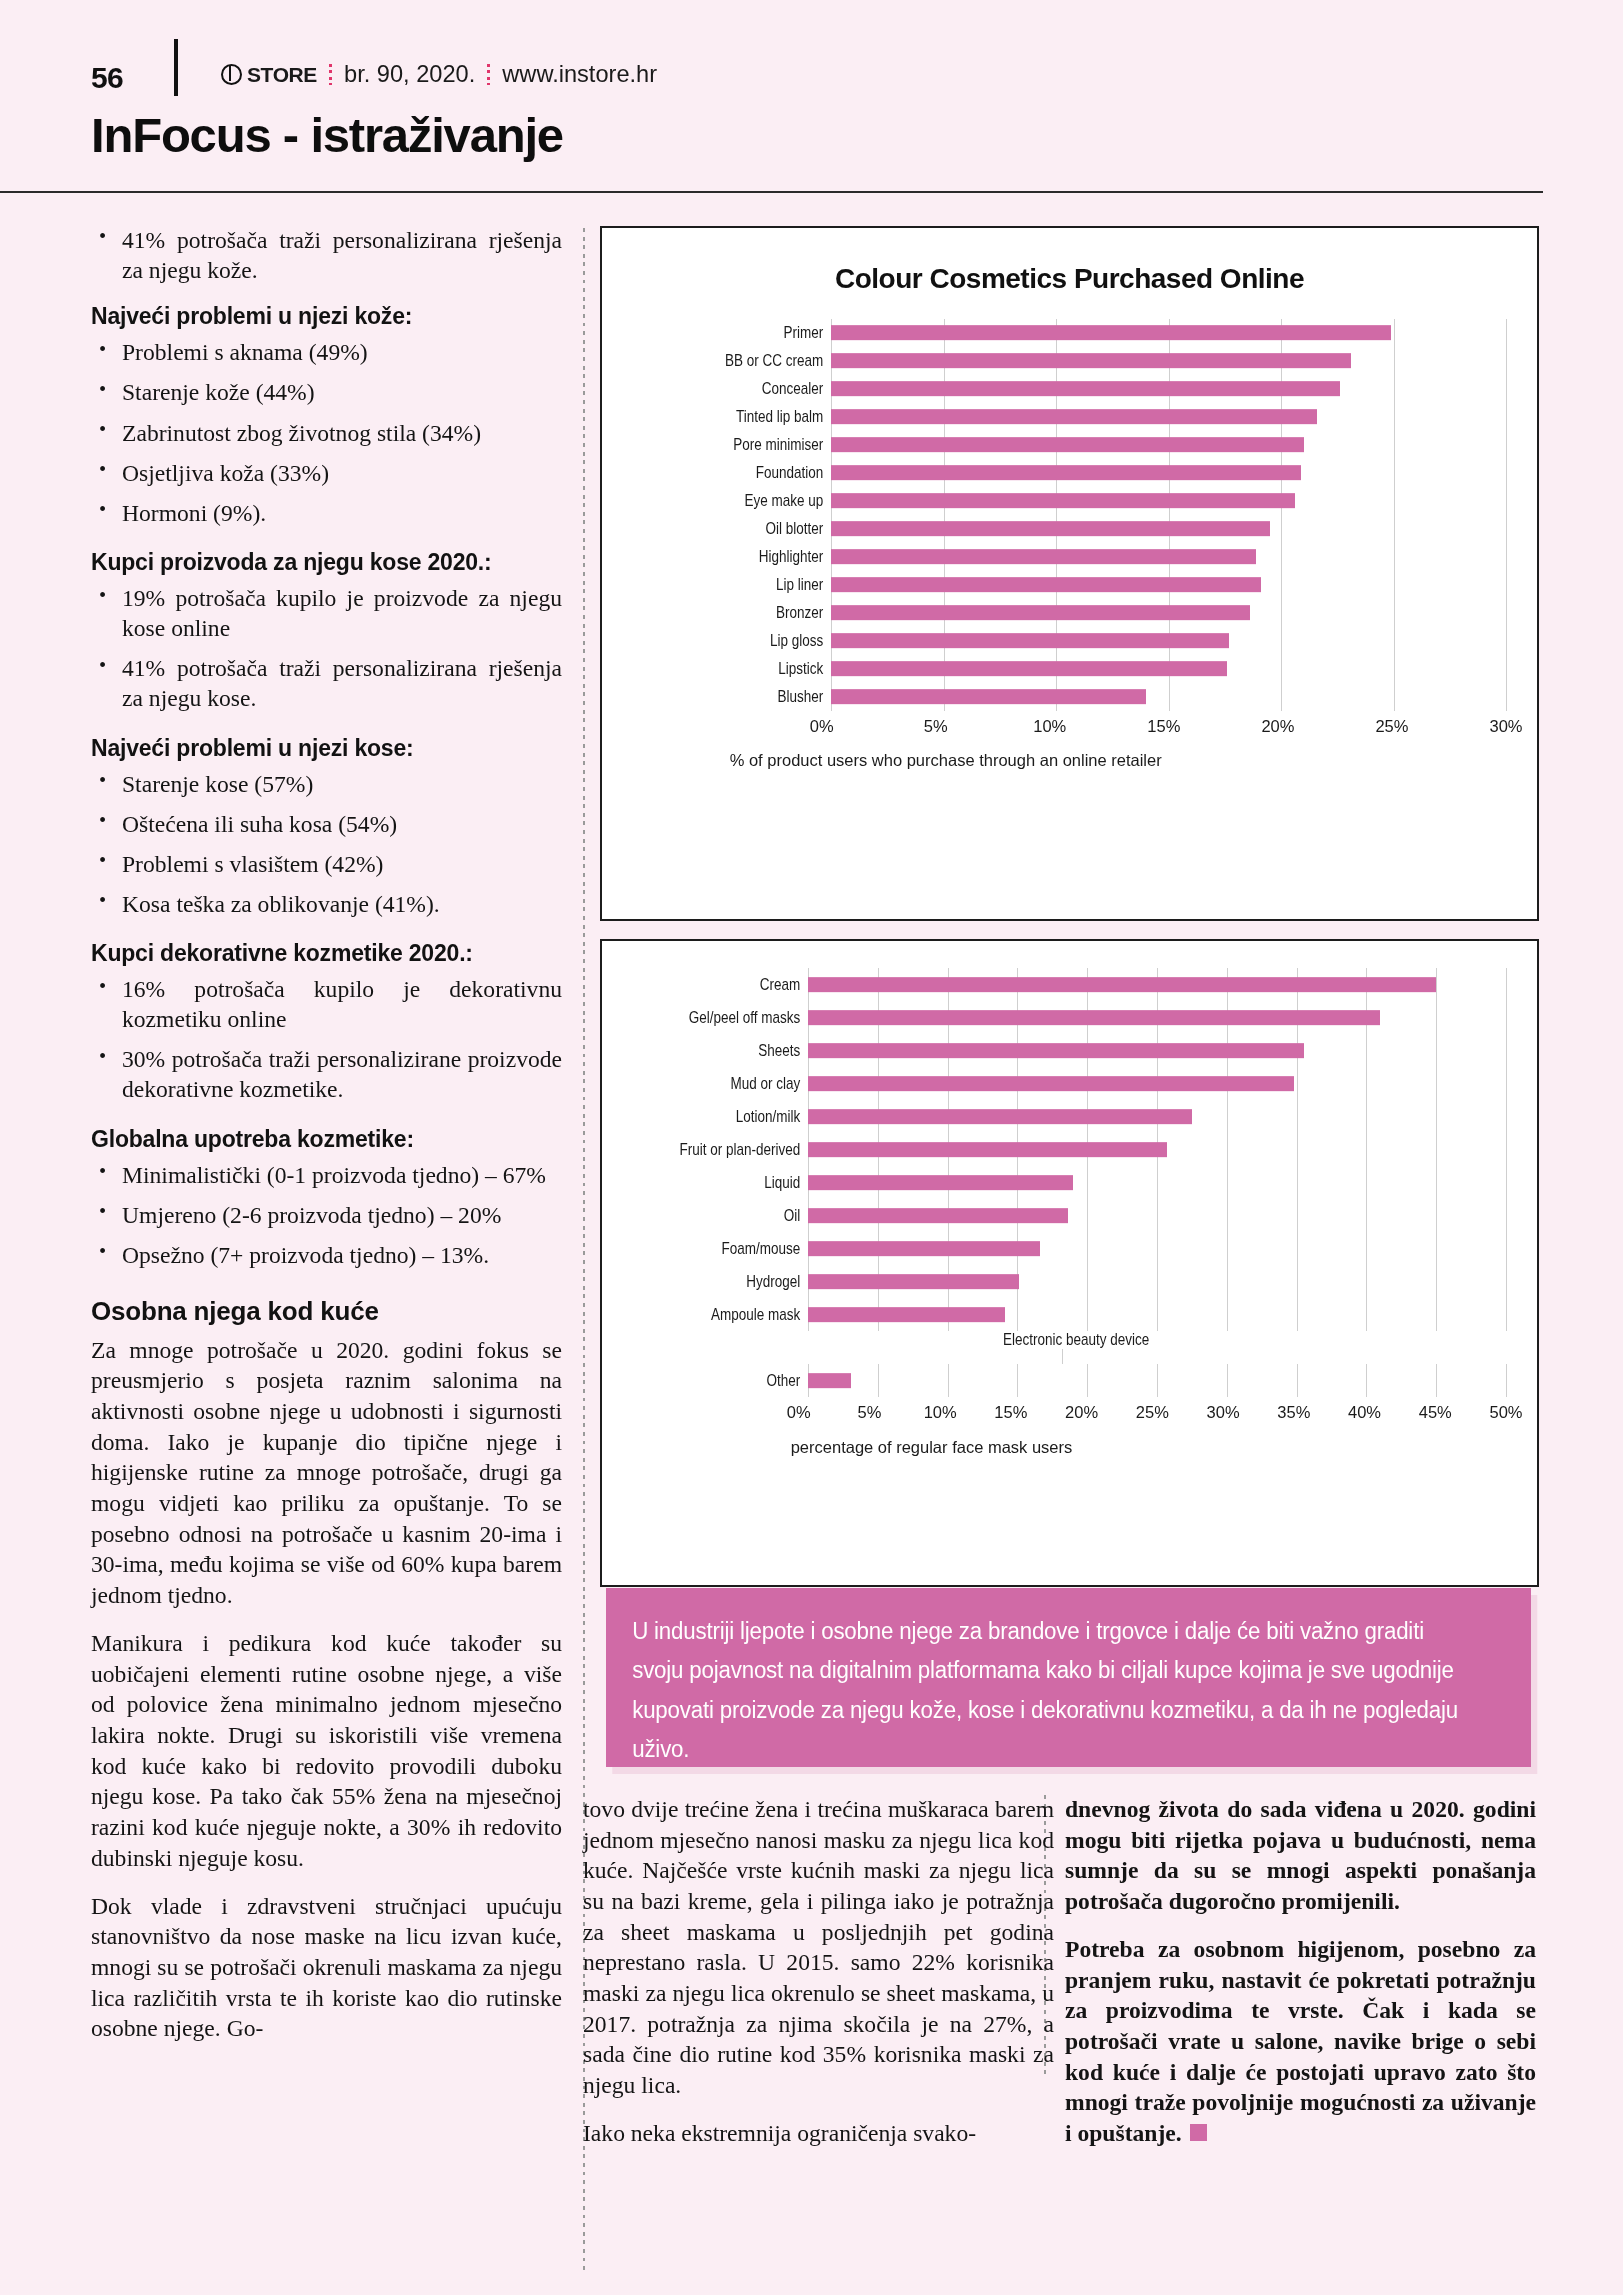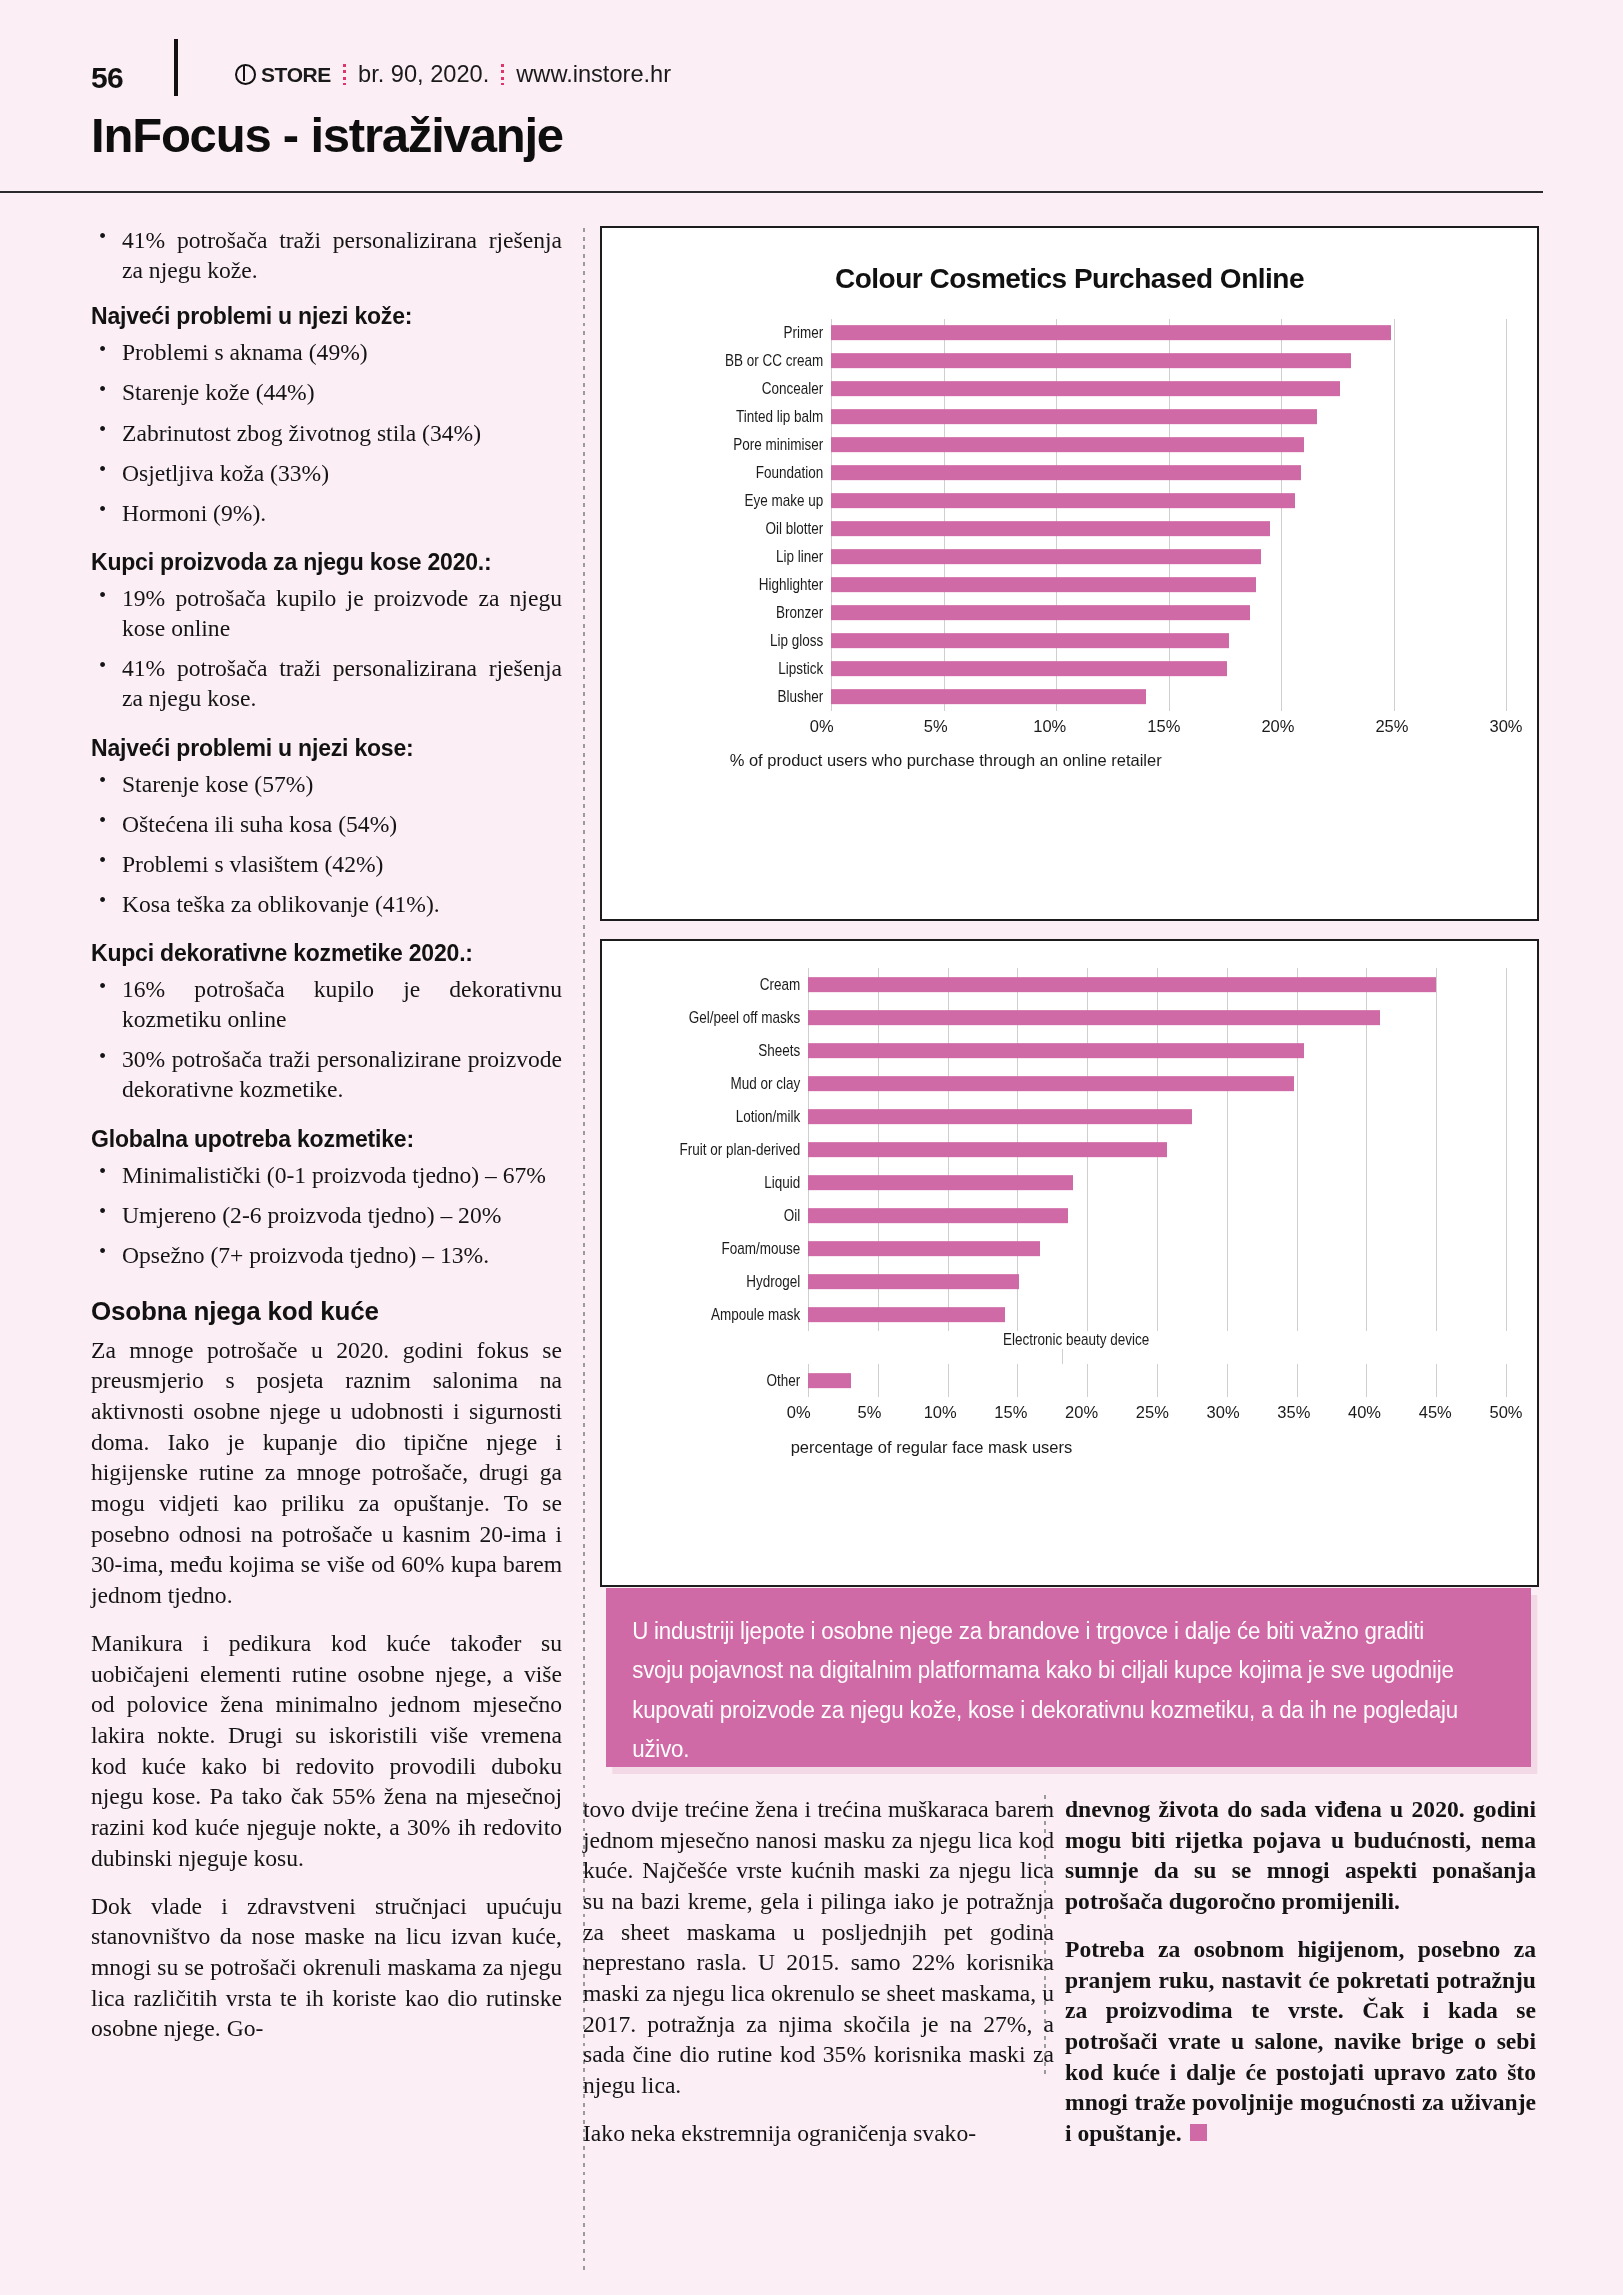--- a/index.html
+++ b/index.html
@@ -10,21 +10,21 @@
     position:relative;
     overflow:hidden;
   }
   .page{position:relative;width:1623px;height:2295px;}
 
   
   .masthead{position:absolute;left:0;top:0;width:1623px;height:196px;}
   .pagenum{position:absolute;left:91px;top:61px;font-family:"Liberation Sans",sans-serif;
            font-weight:bold;font-size:30px;color:#111;letter-spacing:-0.8px;}
   .rule-v{position:absolute;left:174px;top:39px;width:3.9px;height:57px;background:#111;}
-  .brandline{position:absolute;left:235px;top:61px;font-family:"Liberation Sans",sans-serif;
+  .brandline{position:absolute;left:221px;top:61px;font-family:"Liberation Sans",sans-serif;
              font-size:23.6px;color:#1a1a1a;white-space:nowrap;display:flex;align-items:center;gap:12px;}
   .brand-mark{font-weight:bold;font-size:21px;letter-spacing:-0.4px;display:inline-flex;align-items:center;gap:4.7px;}
   .brand-globe{display:inline-block;width:17.3px;height:17.3px;border-radius:50%;border:2.4px solid #111;position:relative;}
   .brand-globe:after{content:"";position:absolute;left:5.5px;top:-0.8px;width:2.4px;height:15.7px;background:#111;}
   .dotsep{display:inline-block;width:3.1px;height:20.4px;
           background:repeating-linear-gradient(to bottom,#e0356b 0 3.1px,transparent 3.1px 6.3px);}
   .headline{position:absolute;left:91px;top:107px;font-family:"Liberation Sans",sans-serif;
             font-weight:bold;font-size:49px;color:#0e0e0e;letter-spacing:-1.2px;}
   .hr-top{position:absolute;left:0;top:191px;width:1543px;height:2.4px;background:#2a2a2a;}
 
@@ -274,47 +274,47 @@
                 <span style="left: 33.3333%;"></span>
                 <span style="left: 50%;"></span>
                 <span style="left: 66.6667%;"></span>
                 <span style="left: 83.3333%;"></span>
                 <span style="left: 100%;"></span>
               </div>
               <div class="bar" title="Oil blotter: 19.5%" style="width: 65%; background: rgb(208, 106, 166);"></div>
             </div>
           </div>
           <div class="row" style="height: 28px;">
+            <div class="cat" style="width: 204px;">Highlighter</div>
+            <div class="barwrap">
+              <div class="gridlines">
+                <span style="left: 0%;"></span>
+                <span style="left: 16.6667%;"></span>
+                <span style="left: 33.3333%;"></span>
+                <span style="left: 50%;"></span>
+                <span style="left: 66.6667%;"></span>
+                <span style="left: 83.3333%;"></span>
+                <span style="left: 100%;"></span>
+              </div>
+              <div class="bar" title="Highlighter: 18.9%" style="width: 63%; background: rgb(208, 106, 166);"></div>
+            </div>
+          </div>
+          <div class="row" style="height: 28px;">
             <div class="cat" style="width: 204px;">Lip liner</div>
             <div class="barwrap">
               <div class="gridlines">
                 <span style="left: 0%;"></span>
                 <span style="left: 16.6667%;"></span>
                 <span style="left: 33.3333%;"></span>
                 <span style="left: 50%;"></span>
                 <span style="left: 66.6667%;"></span>
                 <span style="left: 83.3333%;"></span>
                 <span style="left: 100%;"></span>
               </div>
               <div class="bar" title="Lip liner: 19.1%" style="width: 63.6667%; background: rgb(208, 106, 166);"></div>
-            </div>
-          </div>
-          <div class="row" style="height: 28px;">
-            <div class="cat" style="width: 204px;">Highlighter</div>
-            <div class="barwrap">
-              <div class="gridlines">
-                <span style="left: 0%;"></span>
-                <span style="left: 16.6667%;"></span>
-                <span style="left: 33.3333%;"></span>
-                <span style="left: 50%;"></span>
-                <span style="left: 66.6667%;"></span>
-                <span style="left: 83.3333%;"></span>
-                <span style="left: 100%;"></span>
-              </div>
-              <div class="bar" title="Highlighter: 18.9%" style="width: 63%; background: rgb(208, 106, 166);"></div>
             </div>
           </div>
           <div class="row" style="height: 28px;">
             <div class="cat" style="width: 204px;">Bronzer</div>
             <div class="barwrap">
               <div class="gridlines">
                 <span style="left: 0%;"></span>
                 <span style="left: 16.6667%;"></span>
                 <span style="left: 33.3333%;"></span>
                 <span style="left: 50%;"></span>

